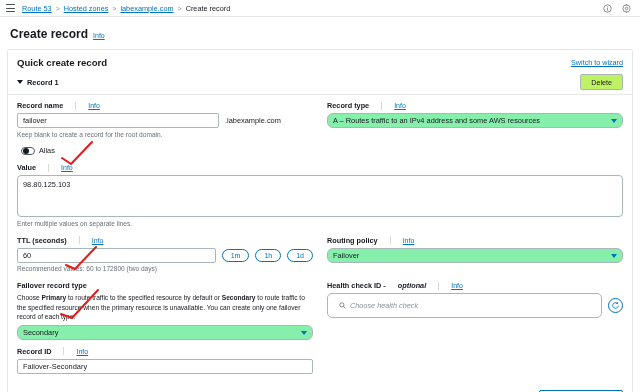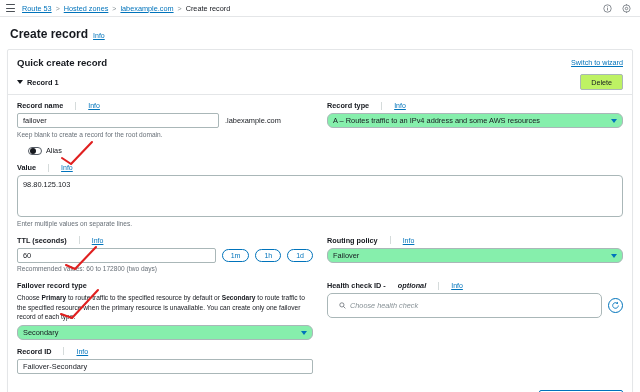--- a/index.html
+++ b/index.html
@@ -113,21 +113,21 @@
     width: 100%; position: relative; cursor: pointer;
   }
   .select .dd {
     position: absolute; right: 5px; top: 50%;
     width: 0; height: 0; margin-top: -1.5px;
     border-left: 3.2px solid transparent; border-right: 3.2px solid transparent;
     border-top: 4px solid #0073bb;
   }
 
   
-  .toggle-row { display: flex; align-items: center; gap: 4px; margin: 4px 0 8px 11px; }
+  .toggle-row { display: flex; align-items: center; gap: 4px; margin: 4px 0 8px 4px; }
   .toggle {
     width: 14px; height: 8px; border-radius: 4px;
     background: #fff; border: 1px solid #545b64;
     position: relative; cursor: pointer;
   }
   .toggle .knob {
     position: absolute; left: 0.5px; top: 0.5px;
     width: 6px; height: 6px; border-radius: 50%;
     background: #16191f;
   }

